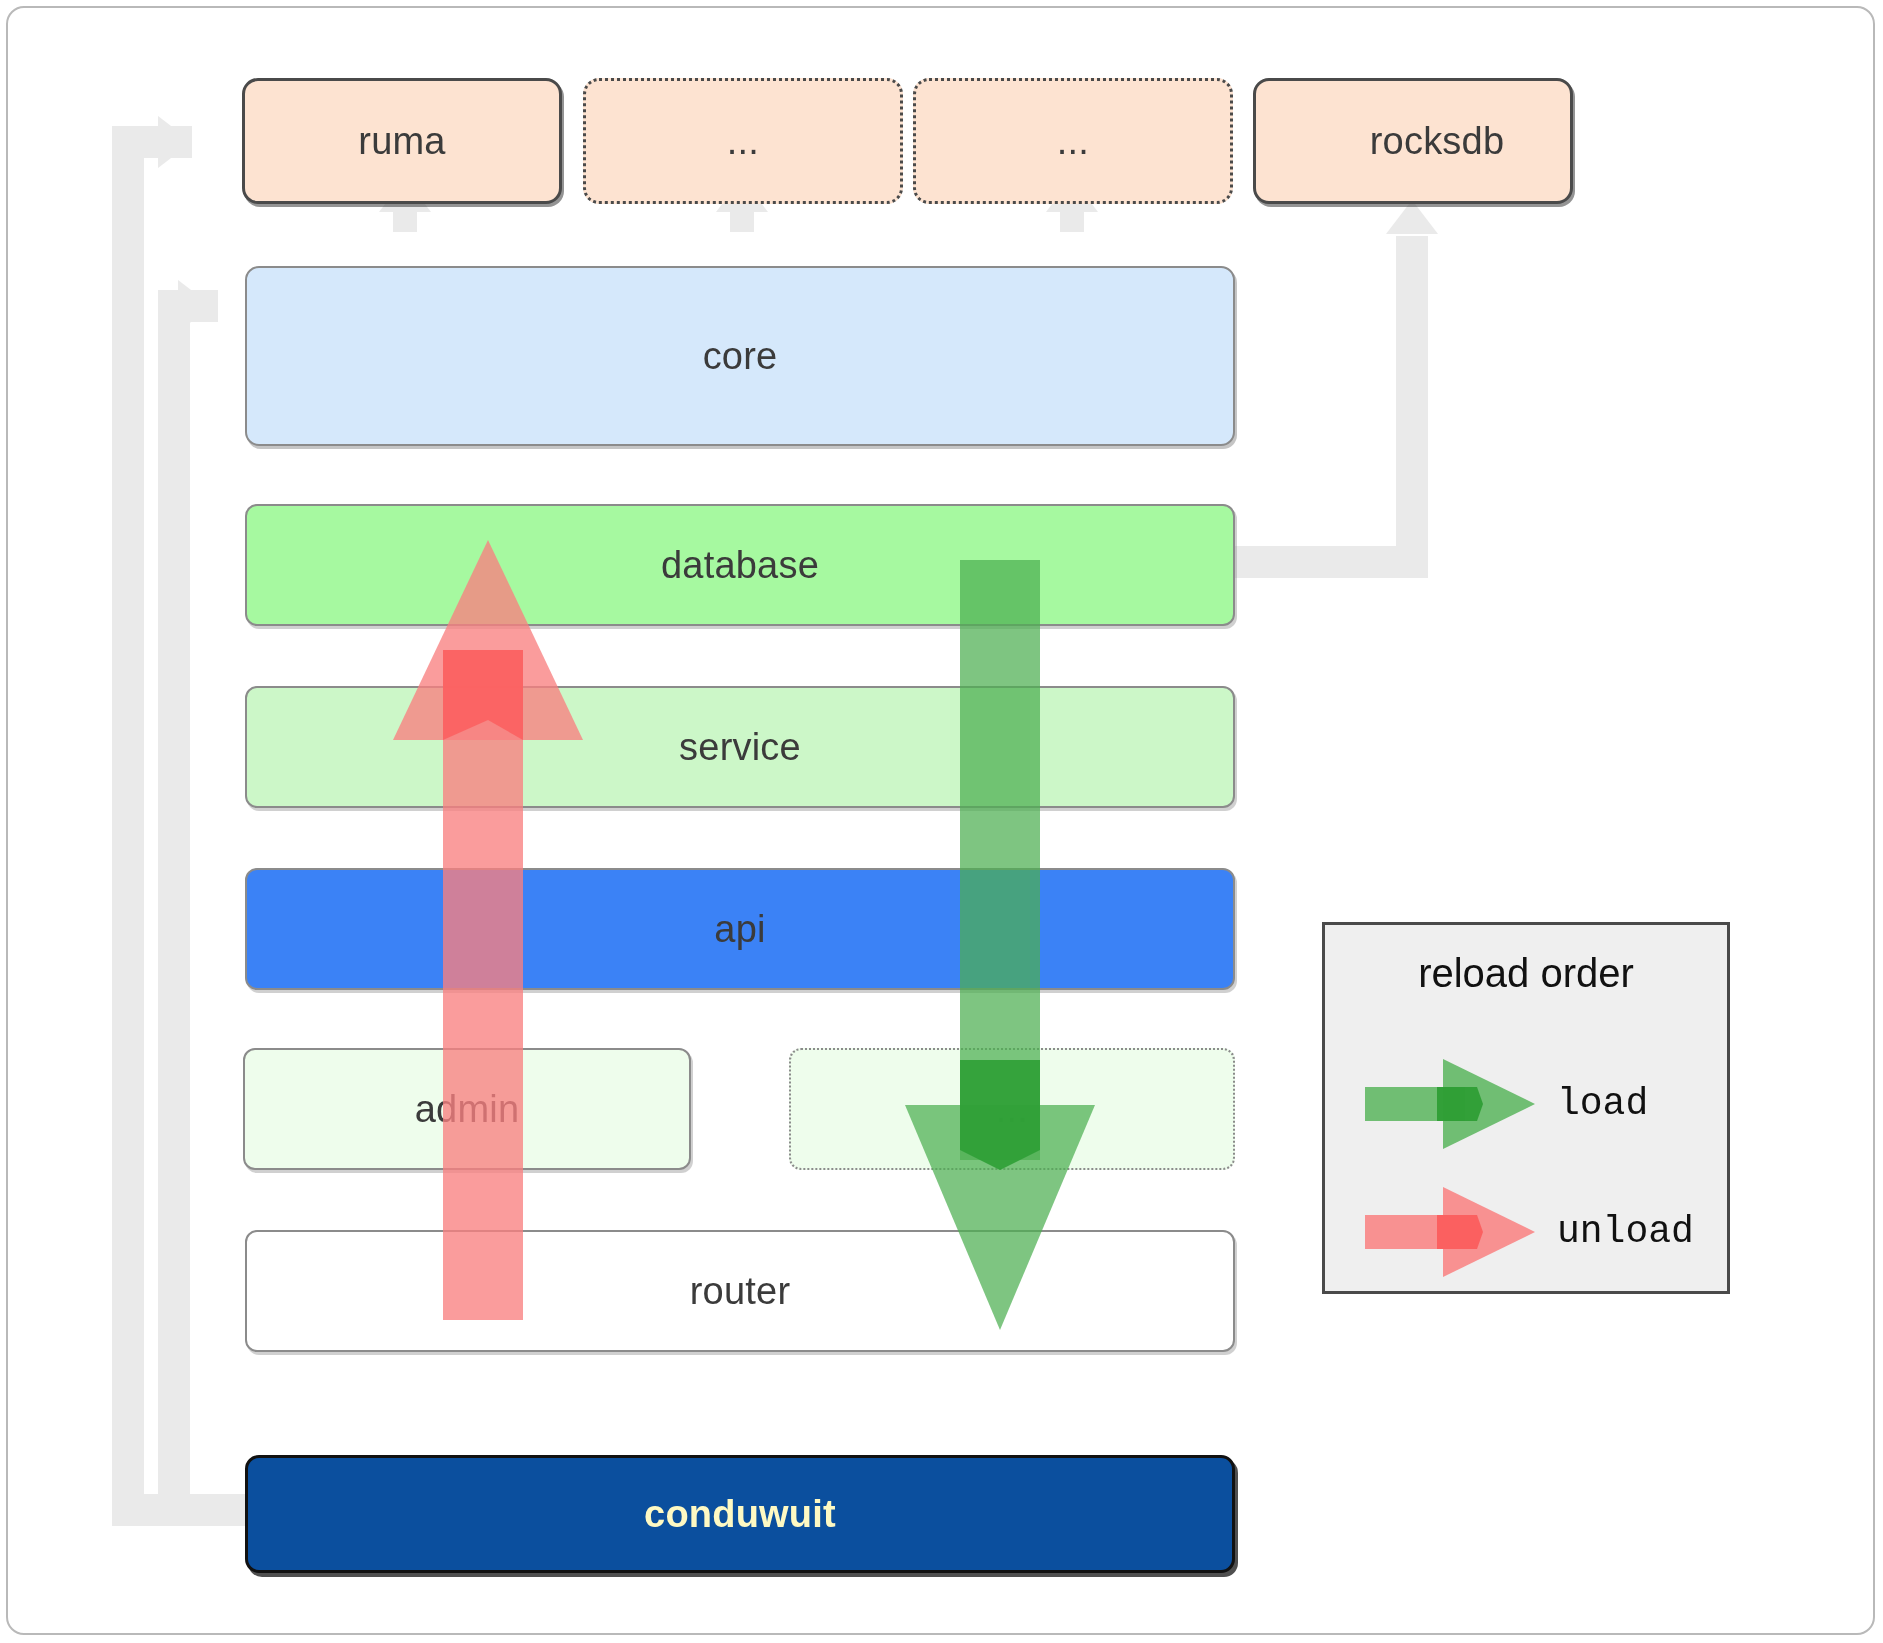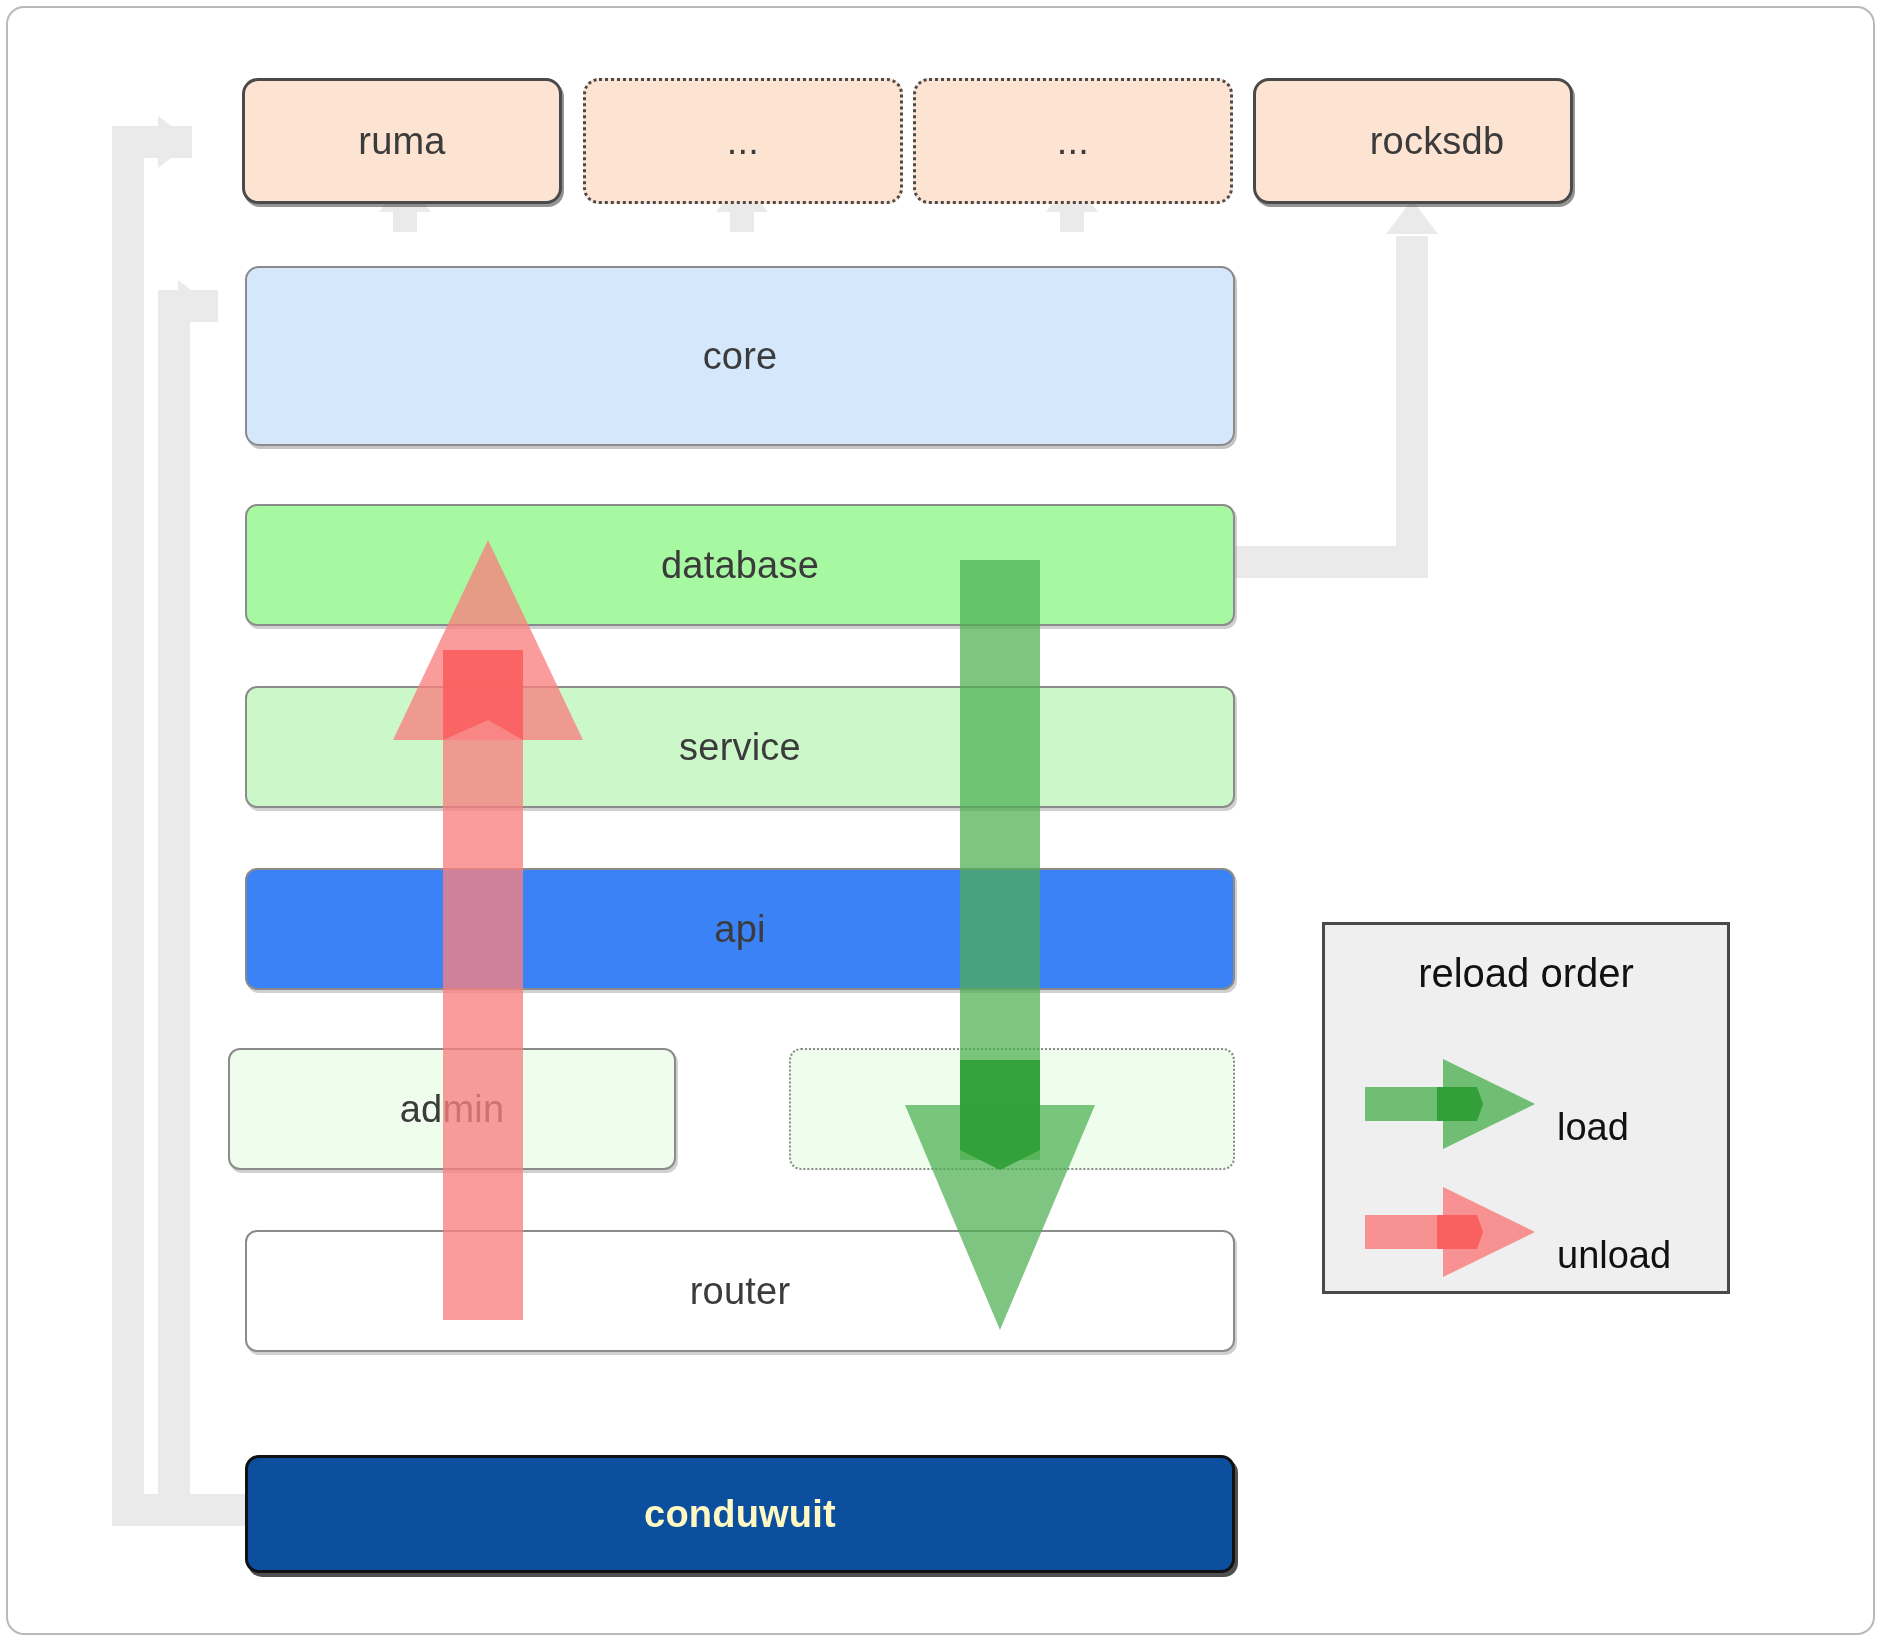--- a/index.html
+++ b/index.html
@@ -101,21 +101,21 @@
     box-sizing: border-box;
   }
   .legend-title {
     position: absolute;
     left: 0; right: 0;
     top: 26px;
     text-align: center;
     font-size: 40px;
     color: #111111;
   }
-  .legend-row { position: absolute; display: flex; align-items: flex-end; }
+  .legend-row { position: absolute; display: flex; align-items: center; font-family: Liberation Mono, monospace; }
   .legend-label {
     font-size: 38px;
     color: #111111;
     margin-left: 22px;
   }
   .legend-swatch { position: relative; width: 170px; height: 92px; }
   .legend-swatch svg { display:block; }
 </style>
 </head>
 <body>
@@ -171,21 +171,21 @@
   </div>
 
   <div class="node layer" style="left:245px; top:686px; width:990px; height:122px; background:#ccf7c8;">
     <span>service</span>
   </div>
 
   <div class="node layer" style="left:245px; top:868px; width:990px; height:122px; background:#3b82f6;">
     <span>api</span>
   </div>
 
-  <div class="node layer" style="left:228px; top:1048px; width:448px; height:122px; background:#eefdec;">
+  <div class="node layer" style="left:243px; top:1048px; width:448px; height:122px; background:#eefdec;">
     <span>admin</span>
   </div>
 
   <div class="node layer dotted" style="left:789px; top:1048px; width:446px; height:122px; background:#eefdec;">
     <span>...</span>
   </div>
 
   <div class="node layer" style="left:245px; top:1230px; width:990px; height:122px; background:#ffffff;">
     <span>router</span>
   </div>

